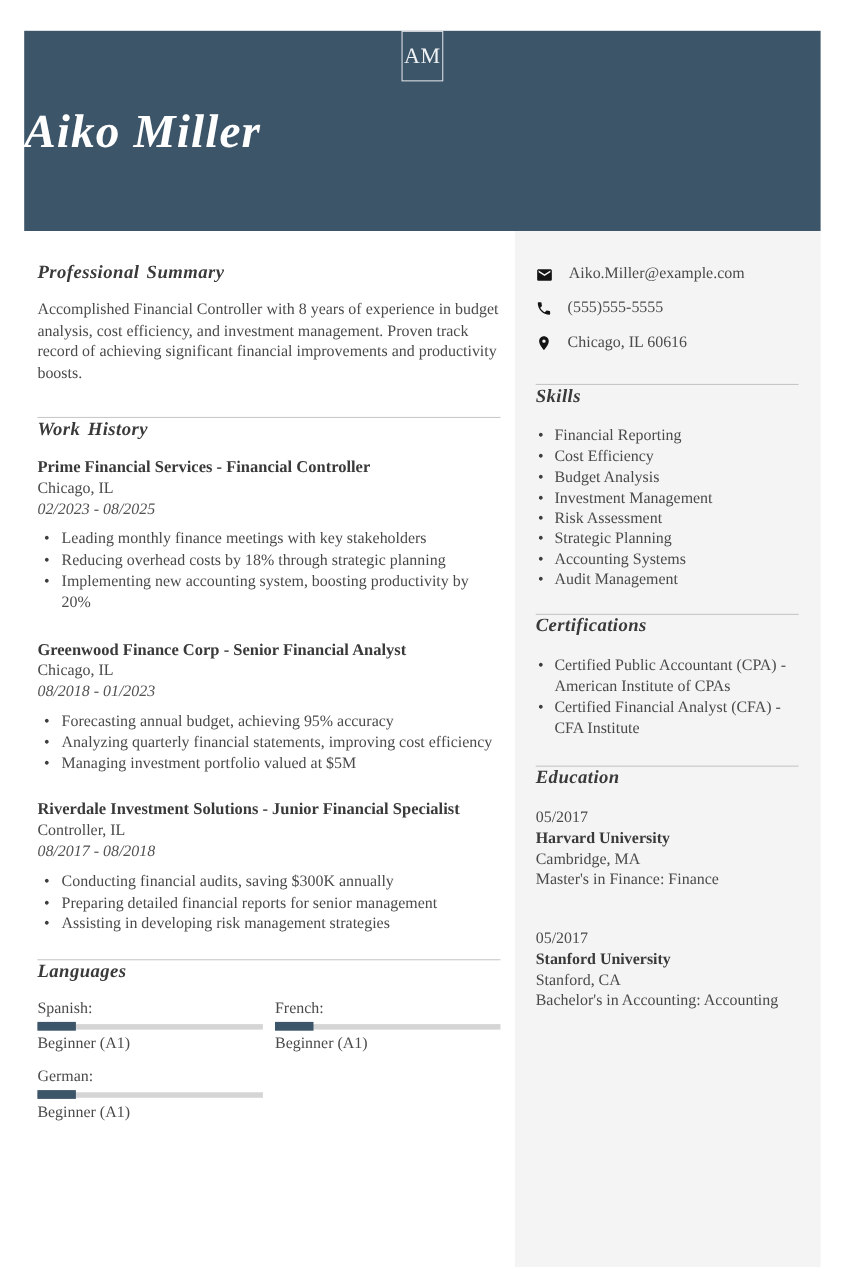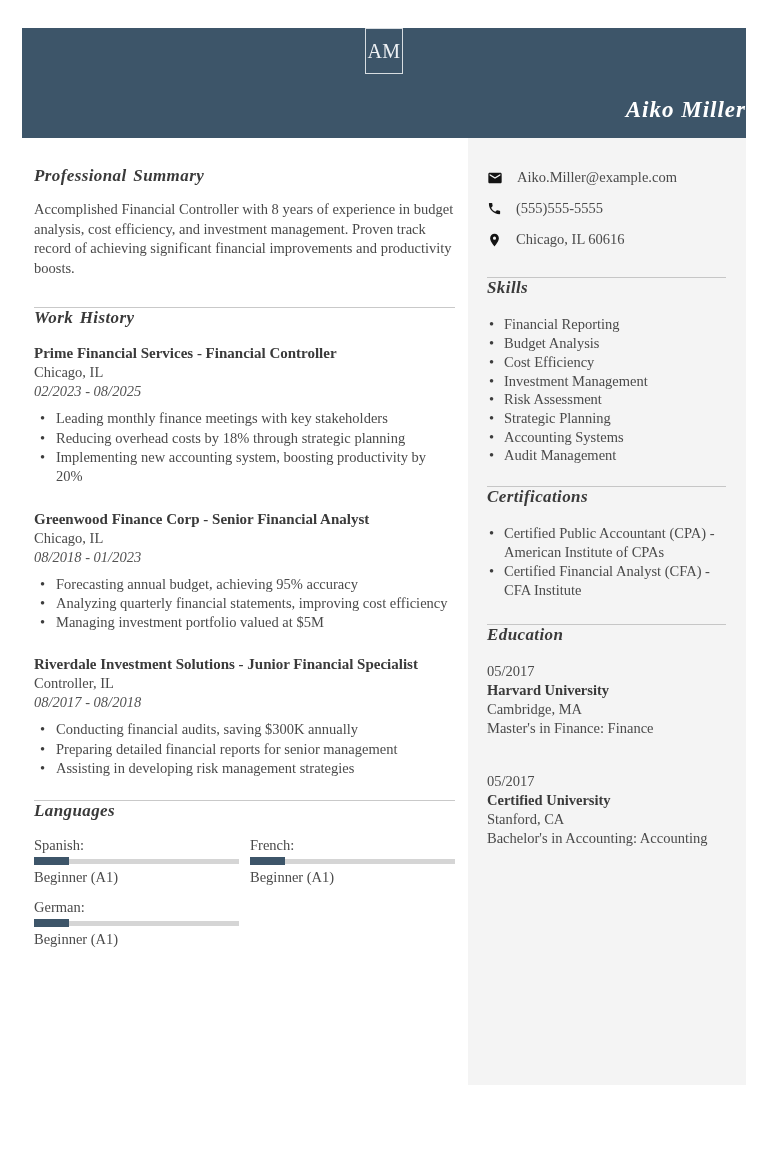--- a/index.html
+++ b/index.html
@@ -15,30 +15,30 @@
   html,body{margin:0;padding:0;}
   body{
     width:768px;height:1152px;background:#ffffff;
     font-family:"Liberation Serif","DejaVu Serif",serif;
     color:var(--body-text);
   }
   .page{position:relative;width:768px;height:1152px;overflow:hidden;background:#fff;}
 
   
   .header{
-    margin:25px 22px 0 22px;height:110px;background:var(--header-bg);
-    text-align:right;
+    margin:25px 22px 0 22px;height:182px;background:var(--header-bg);
+    text-align:left;
   }
   .monogram{
     width:38px;height:46px;border:1px solid rgba(255,255,255,.8);
     margin:28px auto 0 auto;display:flex;align-items:center;justify-content:center;
     font-size:20px;color:#eef1f4;letter-spacing:.5px;
   }
   .name{
-    margin:24px 0 0 0;font-size:23px;line-height:1.05;font-weight:bold;font-style:italic;
+    margin:24px 0 0 0;font-size:43px;line-height:1.05;font-weight:bold;font-style:italic;
     color:#ffffff;letter-spacing:1px;
   }
 
   
   .cols{display:flex;margin:0 22px;height:947px;align-items:stretch;}
   .main{flex:1;padding:28px 13px 0 12px;background:#fff;}
   .sidebar{width:278px;background:var(--sidebar-bg);padding:30px 20px 0 19px;}
 
   h2.sec{
     margin:0;font-size:17px;line-height:1.2;font-weight:bold;font-style:italic;
@@ -210,22 +210,22 @@
           <span>Chicago, IL 60616</span>
         </div>
       </section>
 
       <hr class="div contact-divider">
 
       <section>
         <h2 class="sec skills-heading">Skills</h2>
         <ul class="slist">
           <li>Financial Reporting</li>
+          <li>Cost Efficiency</li>
           <li>Budget Analysis</li>
-          <li>Cost Efficiency</li>
           <li>Investment Management</li>
           <li>Risk Assessment</li>
           <li>Strategic Planning</li>
           <li>Accounting Systems</li>
           <li>Audit Management</li>
         </ul>
       </section>
 
       <hr class="div skills-divider">
 
@@ -244,21 +244,21 @@
 
         <div class="edu-entry">
           <div>05/2017</div>
           <div class="edu-school">Harvard University</div>
           <div>Cambridge, MA</div>
           <div>Master's in Finance: Finance</div>
         </div>
 
         <div class="edu-entry">
           <div>05/2017</div>
-          <div class="edu-school">Certified University</div>
+          <div class="edu-school">Stanford University</div>
           <div>Stanford, CA</div>
           <div>Bachelor's in Accounting: Accounting</div>
         </div>
       </section>
 
     </aside>
   </div>
 </div>
 
 </body></html>

